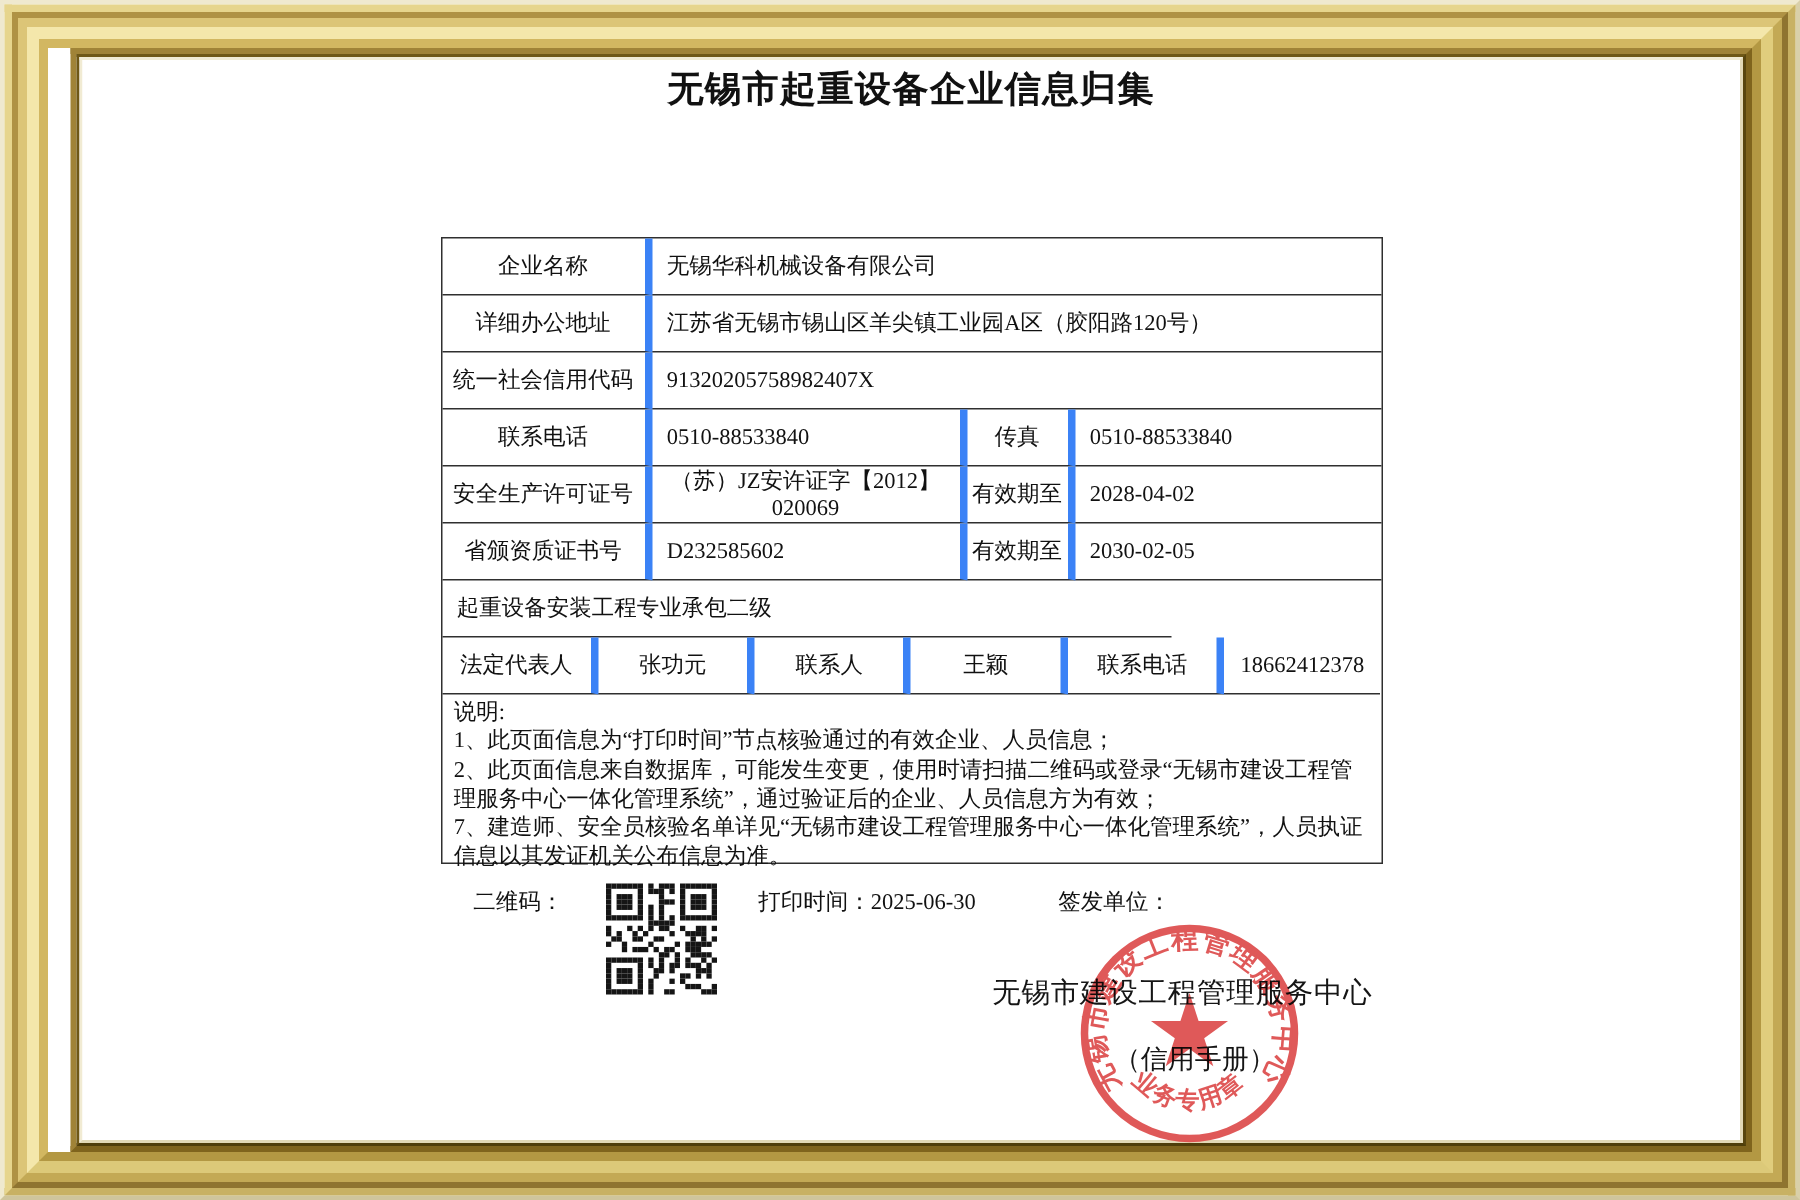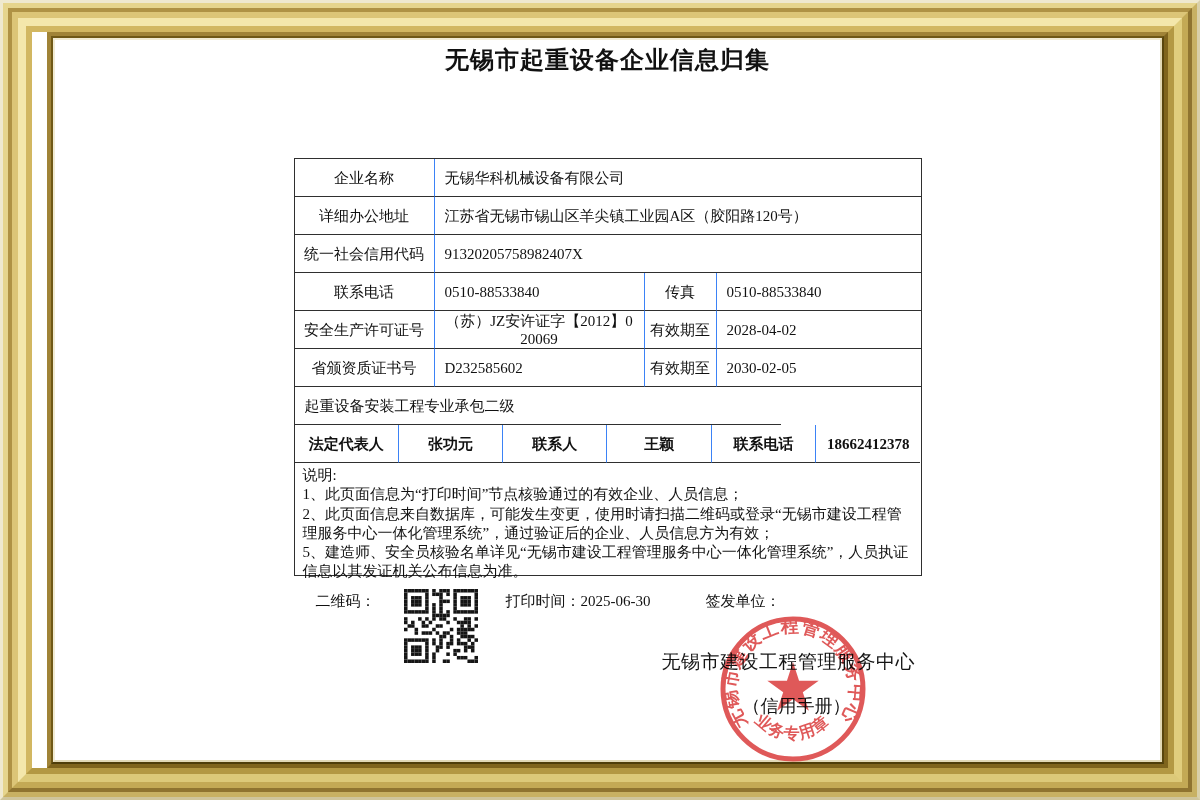--- a/index.html
+++ b/index.html
@@ -17,30 +17,30 @@
   .content{position:relative;height:100%;background:#fff;}
   .title{position:absolute;top:5px;left:0;width:100%;text-align:center;font-size:24px;font-weight:700;letter-spacing:1px;line-height:30px;}
   .sheet{position:absolute;top:0;left:50%;transform:translateX(-50%);width:628px;height:100%;}
   .meta{position:absolute;top:88px;left:0;width:100%;height:20px;font-size:15px;}
   .meta .m-region{position:absolute;left:0;}
   .meta .m-number{position:absolute;left:232px;}
   .meta .m-valid{position:absolute;right:0;}
   .meta .lbl{font-weight:700;}
   .tbl{position:absolute;top:118px;left:0;width:628px;box-sizing:border-box;border:1px solid #2f2f2f;background:#fff;}
   .row{display:flex;}
-  .c{box-sizing:border-box;border-right:1px solid #3b82f6;border-bottom:1px solid #2f2f2f;display:flex;align-items:center;font-size:15px;height:38px;line-height:18px;}
+  .c{box-sizing:border-box;border-right:5px solid #3b82f6;border-bottom:1px solid #2f2f2f;display:flex;align-items:center;font-size:15px;height:38px;line-height:18px;}
   .c.last{border-right:none;}
   .lab{justify-content:center;text-align:center;padding:0 2px;}
   .val{padding:2px 10px;text-align:center;}
   .w-label{width:140px;}
   .w-valA{width:486px;}
   .w-valB1{width:210px;}
   .w-labB{width:72px;}
   .w-valB2{width:204px;}
-  .w-six{width:104.33px;justify-content:center;text-align:right;font-weight:bold;}
+  .w-six{width:104.33px;justify-content:center;text-align:right;}
   .wrapcell{word-break:break-all;}
   .notes{padding:3px 8px 0 8px;font-size:15px;line-height:19.3px;height:112px;box-sizing:border-box;}
   .foot-item{position:absolute;font-size:15px;}
   .qr-label{top:552px;left:22px;}
   .qr-box{position:absolute;top:548px;left:110px;width:74px;height:76px;}
   .print-item{top:552px;left:212px;}
   .issuer-item{top:552px;left:412px;}
   .issuer-name{position:absolute;top:609px;left:368px;font-size:19px;letter-spacing:.5px;color:#151515;}
   .booklet{position:absolute;top:654px;left:449px;font-size:18px;color:#151515;}
   .stamp{position:absolute;left:414px;top:564px;width:170px;height:170px;mix-blend-mode:multiply;opacity:.92;}
@@ -105,21 +105,21 @@
           <div class="c w-six">张功元</div>
           <div class="c lab w-six">联系人</div>
           <div class="c w-six">王颖</div>
           <div class="c lab w-six">联系电话</div>
           <div class="c w-six last">18662412378</div>
         </div>
         <div class="notes">
           <div>说明:</div>
           <div>1、此页面信息为“打印时间”节点核验通过的有效企业、人员信息；</div>
           <div>2、此页面信息来自数据库，可能发生变更，使用时请扫描二维码或登录“无锡市建设工程管理服务中心一体化管理系统”，通过验证后的企业、人员信息方为有效；</div>
-          <div>5、建造师、安全员核验名单详见“无锡市建设工程管理服务中心一体化管理系统”，人员执证信息以其发证机关公布信息为准。</div>
+          <div>7、建造师、安全员核验名单详见“无锡市建设工程管理服务中心一体化管理系统”，人员执证信息以其发证机关公布信息为准。</div>
         </div>
       </div>
 
       <span class="foot-item qr-label">二维码：</span>
       <div class="qr-box"><svg width="74" height="76" viewBox="0 0 74 74" fill="#151515">
                               <rect x="0.00" y="0.00" width="3.52" height="3.52"></rect>
                               <rect x="3.52" y="0.00" width="3.52" height="3.52"></rect>
                               <rect x="7.05" y="0.00" width="3.52" height="3.52"></rect>
                               <rect x="10.57" y="0.00" width="3.52" height="3.52"></rect>
                               <rect x="14.10" y="0.00" width="3.52" height="3.52"></rect>

